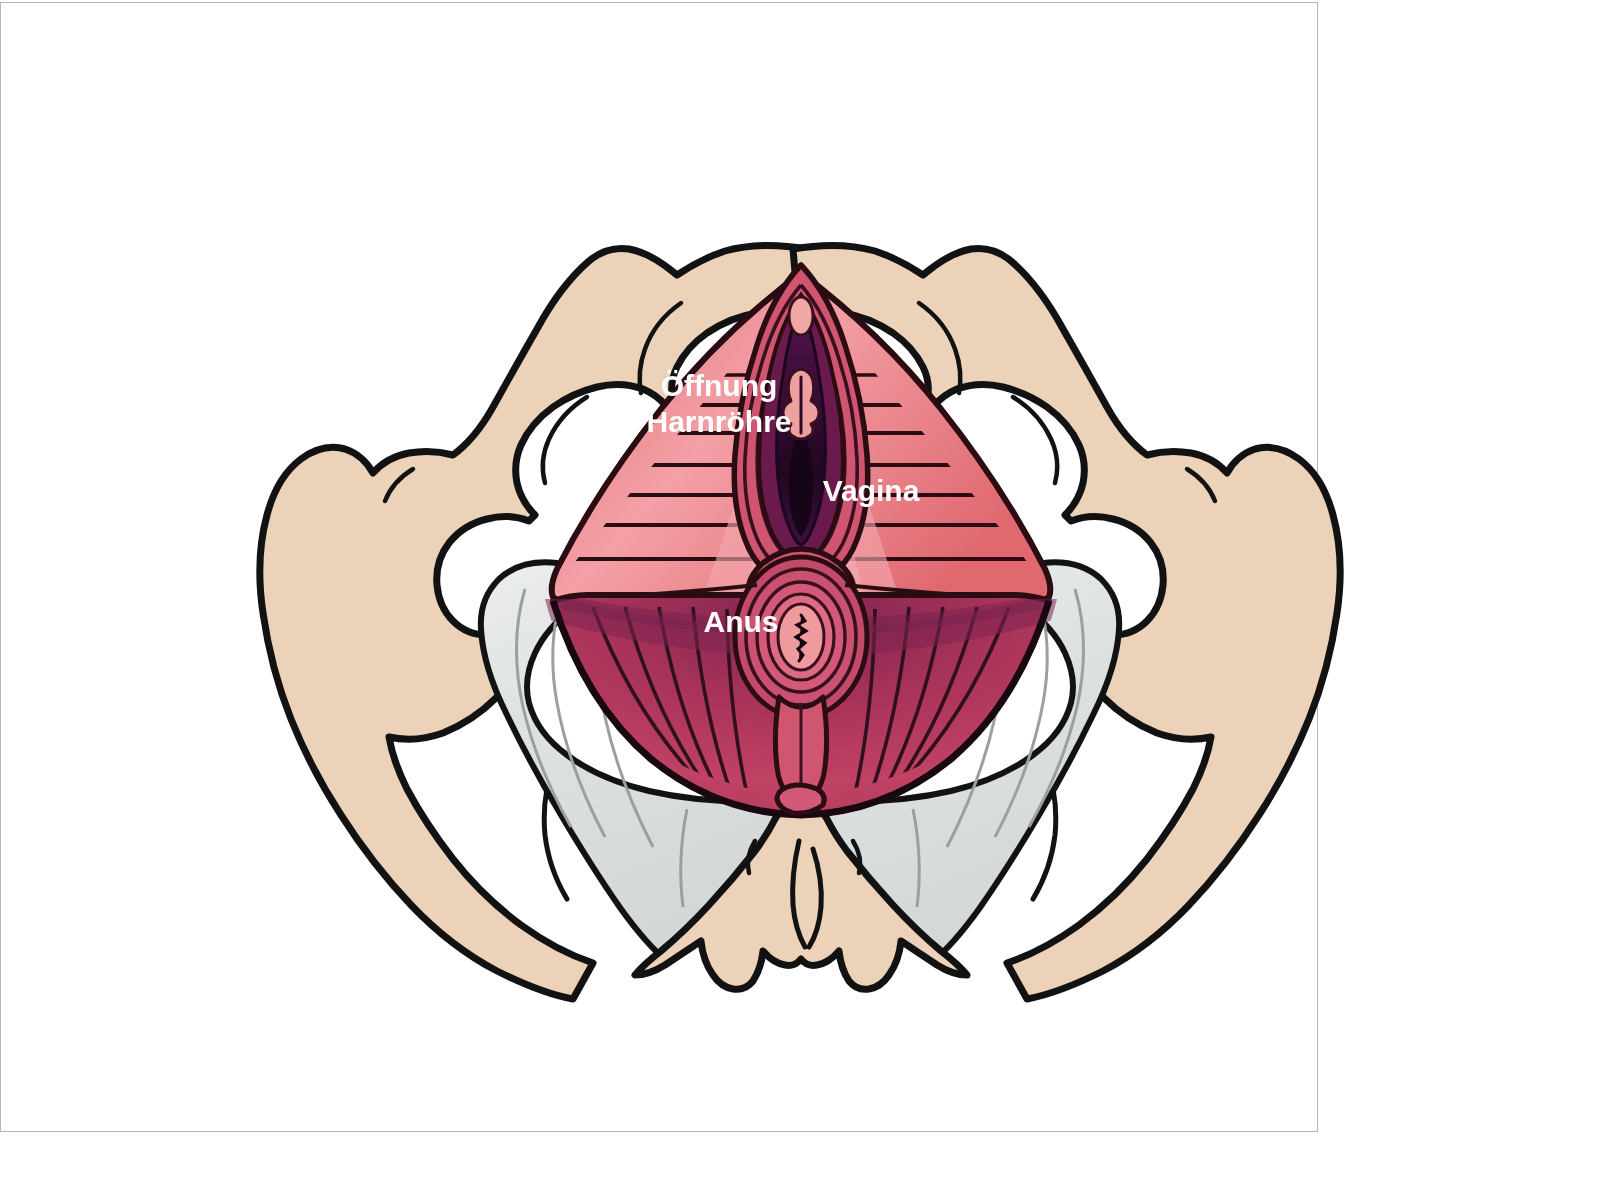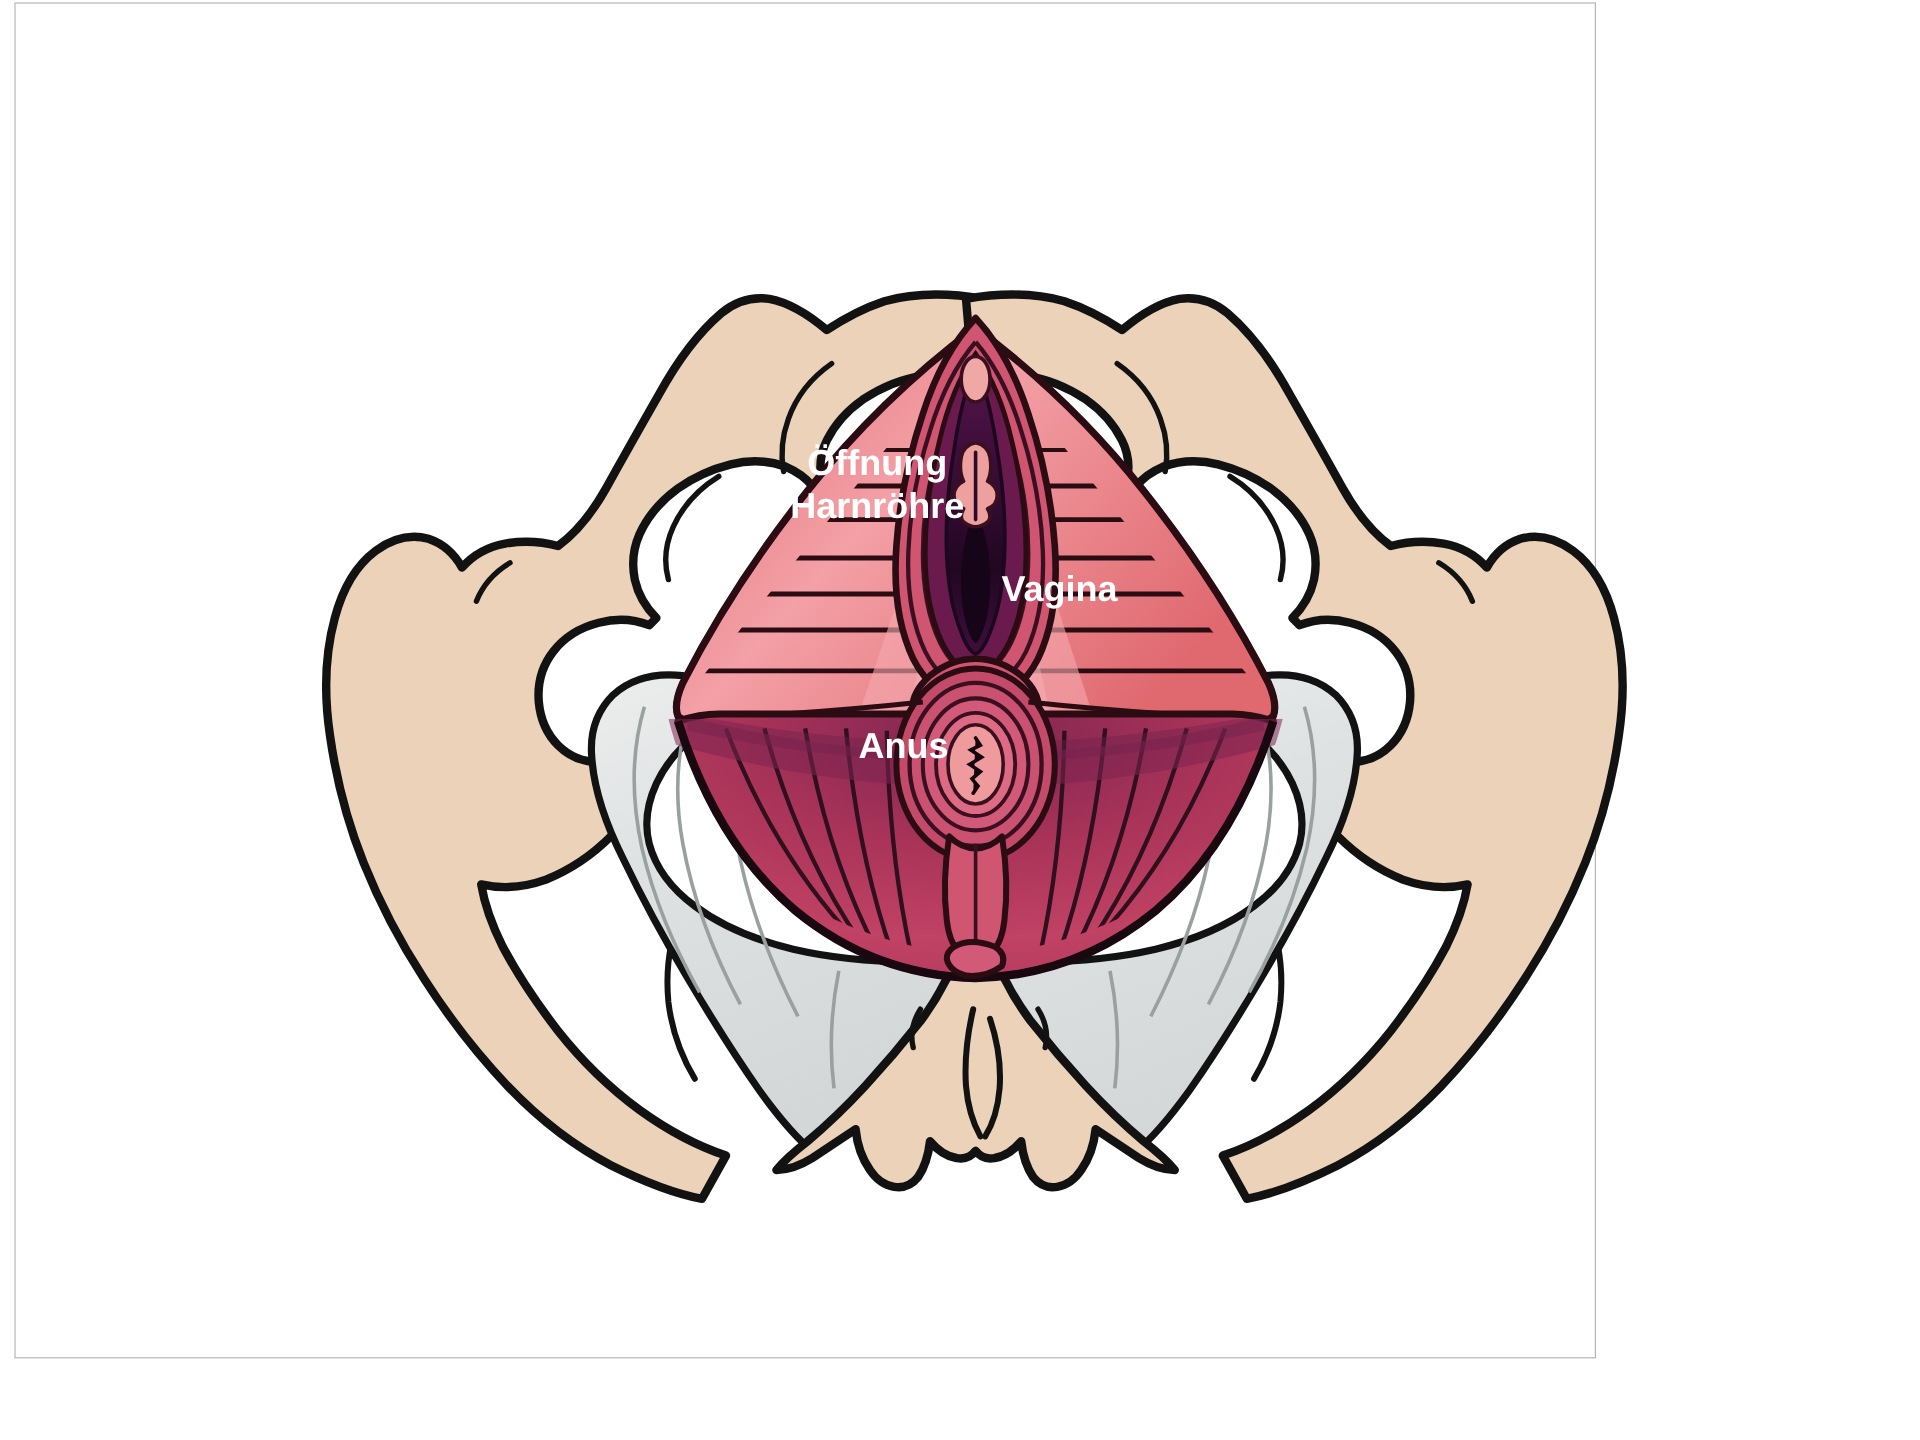--- a/index.html
+++ b/index.html
@@ -10,21 +10,21 @@
   }
   #page {
     position: relative;
     width: 1600px;
     height: 1200px;
     background: #ffffff;
     overflow: hidden;
   }
   #canvas-frame {
     position: absolute;
-    left: 12px;
+    left: 0px;
     top: 2px;
     width: 1318px;
     height: 1130px;
     background: #ffffff;
     border: 1px solid #b6b6b6;
     box-sizing: border-box;
   }
   #figure-wrap {
     position: absolute;
     left: 0;

